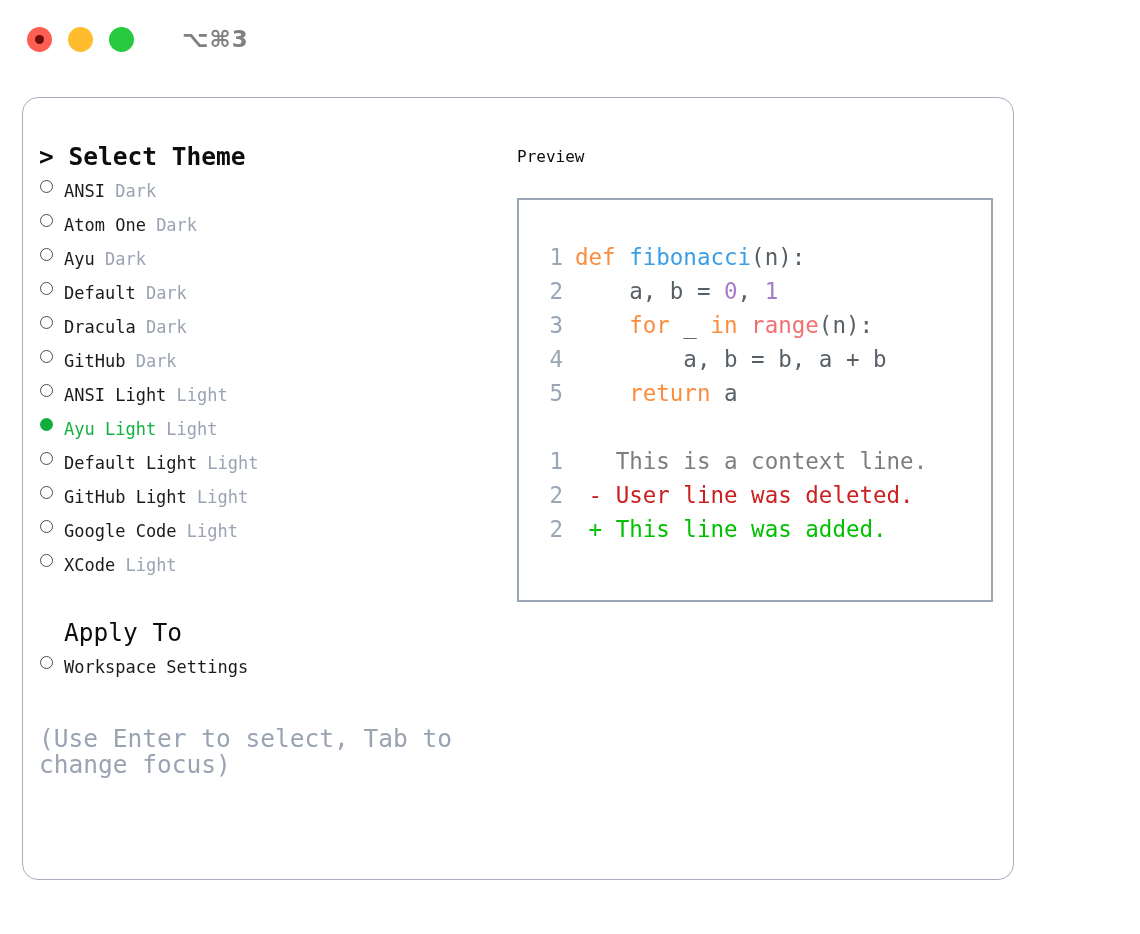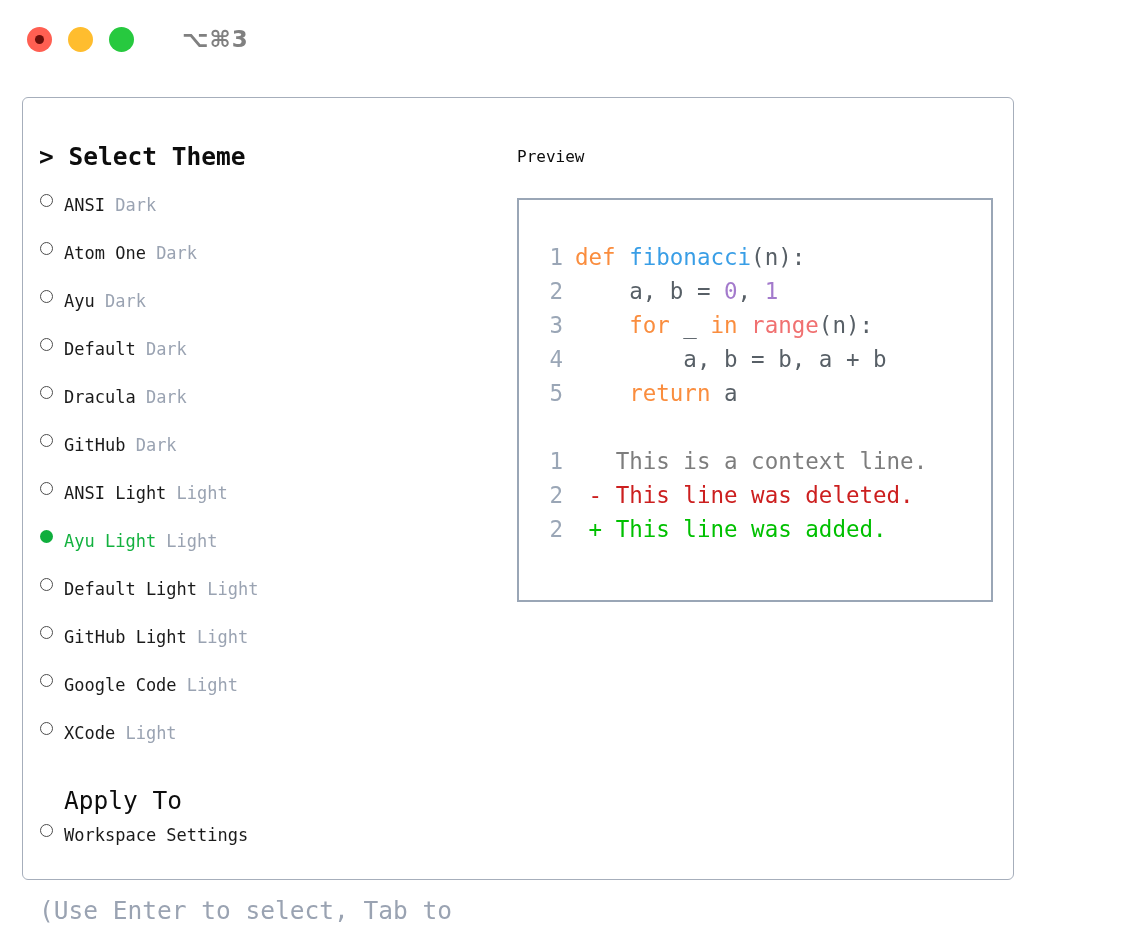--- a/index.html
+++ b/index.html
@@ -65,21 +65,21 @@
   }
 
   
   .panel {
     position: absolute;
     left: 22px;
     top: 97px;
     width: 992px;
     height: 783px;
     border: 1.6px solid #a6aebb;
-    border-radius: 6px;
+    border-radius: 16px;
     box-sizing: border-box;
     background: #ffffff;
   }
   .panel-inner {
     position: absolute;
     left: 0; top: 0; right: 0; bottom: 0;
     padding: 42px 0 0 16px;
     box-sizing: border-box;
   }
 
@@ -116,26 +116,26 @@
     width: 13px;
     height: 13px;
     border-radius: 50%;
     box-sizing: border-box;
   }
   .marker .dot.empty  { border: 1.8px solid #4d4d4d; background: transparent; }
   .marker .dot.filled { background: #0fae3d; border: none; }
 
   .label        { color: #1a1a1a; }
   .label.sel    { color: #13b13f; }
-  .badge        { color: #9aa3b2; margin-top: 14px; }
+  .badge        { color: #9aa3b2; }
 
   .hint {
     margin-top: 42px;
     font-size: 24.5px;
-    line-height: 34px;
+    line-height: 26px;
     color: #9aa3b2;
     width: 420px;
     white-space: normal;
   }
 
   .spacer-row { height: 34px; }
 
   
   .preview-head {
     font-size: 16px;
@@ -220,20 +220,20 @@
 
           <div class="hint">(Use Enter to select, Tab to change focus)</div>
         </div>
 
         <div class="col-right">
           <div class="preview-head">Preview</div>
 
           <div class="preview-box">
             <div class="code" id="code-block"><div><span class="ln">1</span><span class="kw">def </span><span class="fn">fibonacci</span><span class="pl">(n):</span></div><div><span class="ln">2</span><span class="pl">    a, b = </span><span class="num">0</span><span class="pl">, </span><span class="num">1</span></div><div><span class="ln">3</span><span class="pl">    </span><span class="kw">for</span><span class="pl"> _ </span><span class="kw">in</span><span class="pl"> </span><span class="bi">range</span><span class="pl">(n):</span></div><div><span class="ln">4</span><span class="pl">        a, b = b, a + b</span></div><div><span class="ln">5</span><span class="pl">    </span><span class="kw">return</span><span class="pl"> a</span></div></div>
             <div class="code" style="height:34px;"></div>
-            <div class="code" id="diff-block"><div><span class="ln">1</span><span class="ctx">   This is a context line.</span></div><div><span class="ln">2</span><span class="del"> - This line was deleted.</span></div><div><span class="ln">2</span><span class="add"> + This line was added.</span></div></div>
+            <div class="code" id="diff-block"><div><span class="ln">1</span><span class="ctx">   This is a context line.</span></div><div><span class="ln">2</span><span class="del"> - User line was deleted.</span></div><div><span class="ln">2</span><span class="add"> + This line was added.</span></div></div>
           </div>
         </div>
 
       </div>
     </div>
   </div>
 </div>
 
 </body></html>

